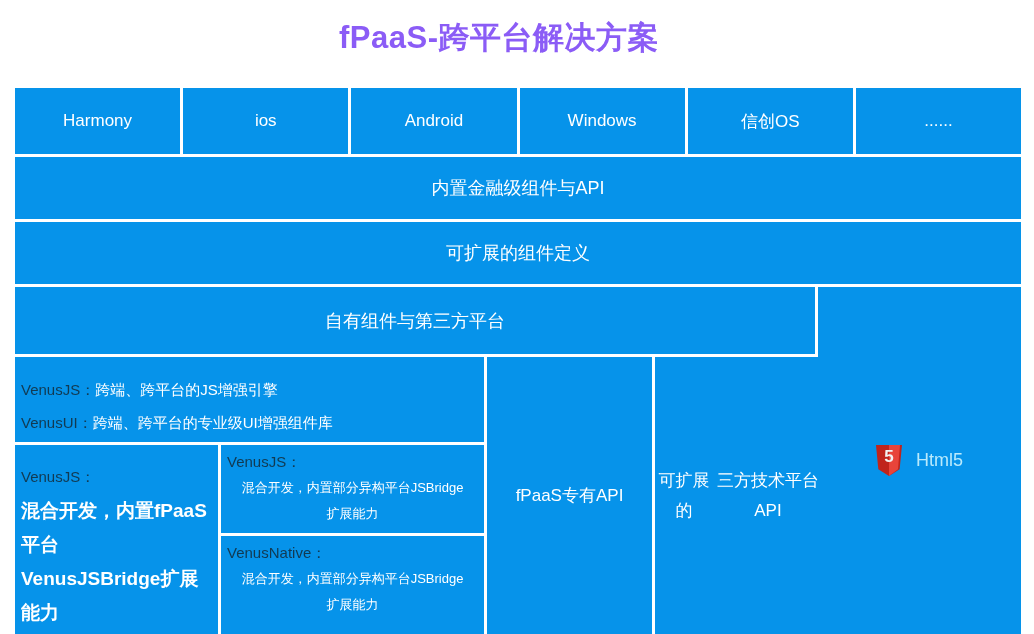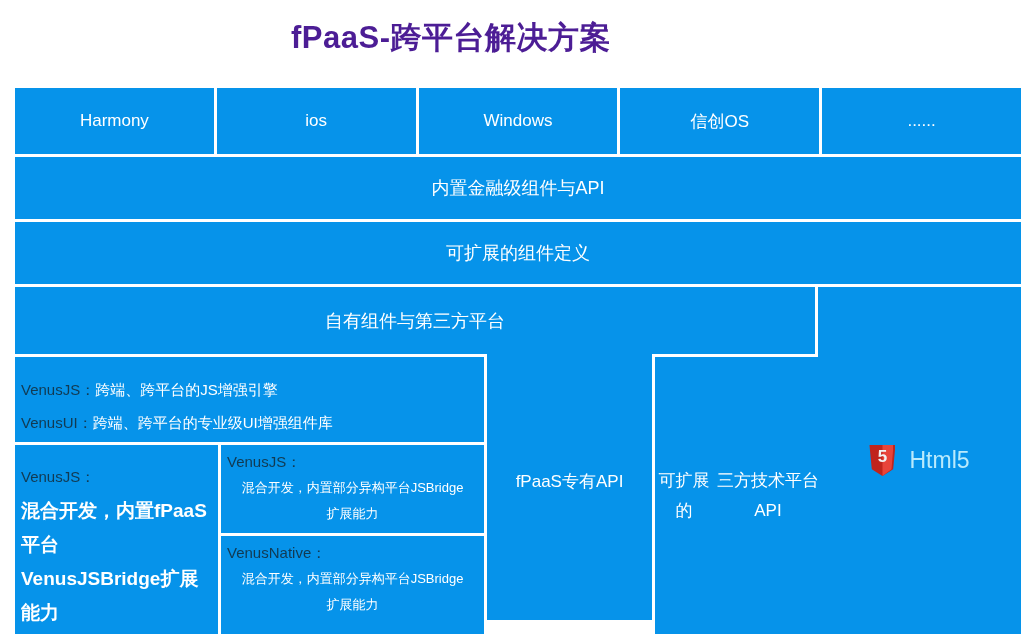--- a/index.html
+++ b/index.html
@@ -24,24 +24,25 @@
 
   
   .title {
     position: absolute;
     left: 0;
     top: 16px;
     width: 902px;
     text-align: center;
     font-size: 31px;
     font-weight: 700;
-    color: #4c1d95;
+    color: #8b5cf6;
     letter-spacing: 0.5px;
     line-height: 44px;
     white-space: nowrap;
+    padding-left: 48px;
   }
 
   
   .diagram {
     position: absolute;
     left: 15px;
     top: 88px;
     width: 1006px;
     height: 546px;
   }
@@ -135,21 +136,21 @@
     align-items: flex-start;
     justify-content: center;
     padding-top: 3px;
     font-size: 17px;
     font-weight: 700;
     color: #f2f2f2;
     font-family: "Liberation Sans", sans-serif;
     line-height: 1;
   }
   .html5-label {
-    font-size: 23px;
+    font-size: 18px;
     color: #b9eafc;
     white-space: nowrap;
   }
 
   
   .venus-summary {
     position: absolute;
     left: 0;
     top: 269px;
     width: 469px;
@@ -214,21 +215,21 @@
   .subbox .body {
     font-size: 13px;
     color: #ffffff;
     line-height: 26px;
     text-align: center;
   }
 
   .col-fpaas-api {
     position: absolute;
     left: 472px;
-    top: 255px;
+    top: 269px;
     width: 165px;
     height: 277px;
     font-size: 17px;
   }
 
   .col-third-api {
     position: absolute;
     left: 640px;
     top: 269px;
     width: 168px;
@@ -248,20 +249,23 @@
   <div class="diagram">
 
     <div class="row-platforms">
       <div class="blue center-mid platform-tile">
         <span>Harmony</span>
       </div>
       <div class="blue center-mid platform-tile">
         <span>ios</span>
       </div>
       <div class="blue center-mid platform-tile">
+        <span>Android</span>
+      </div>
+      <div class="blue center-mid platform-tile">
         <span>Windows</span>
       </div>
       <div class="blue center-mid platform-tile">
         <span>信创OS</span>
       </div>
       <div class="blue center-mid platform-tile">
         <span>......</span>
       </div>
     </div>
 

